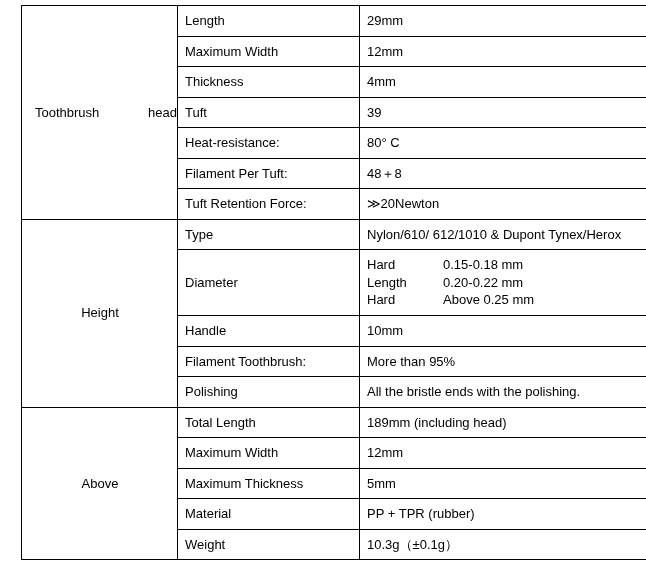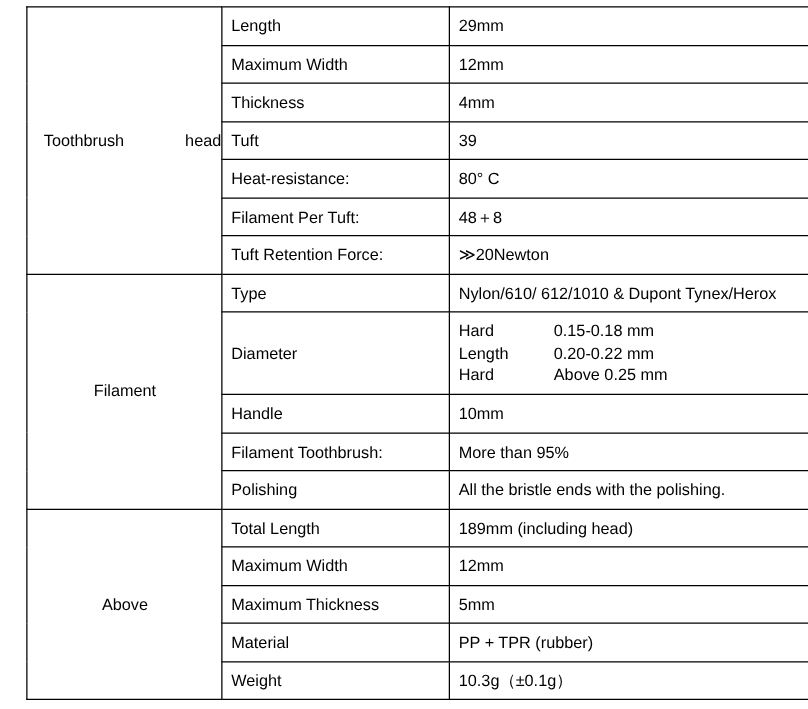--- a/index.html
+++ b/index.html
@@ -99,21 +99,21 @@
         <td class="prop-cell">Filament Per Tuft:</td>
         <td class="val-cell">48＋8</td>
       </tr>
       <tr>
         <td class="prop-cell">Tuft Retention Force:</td>
         <td class="val-cell">≫20Newton</td>
       </tr>
 
       <tr>
         <td class="cat-cell" rowspan="5">
-          <span class="cat-inner">Filament</span>
+          <span class="cat-inner">Height</span>
         </td>
         <td class="prop-cell">Type</td>
         <td class="val-cell">Nylon/610/ 612/1010 &amp; Dupont Tynex/Herox</td>
       </tr>
       <tr>
         <td class="prop-cell">Diameter</td>
         <td class="val-cell">
           <span class="grade-row">
             <span class="grade-label">Hard</span><span>0.15-0.18 mm</span>
           </span>

